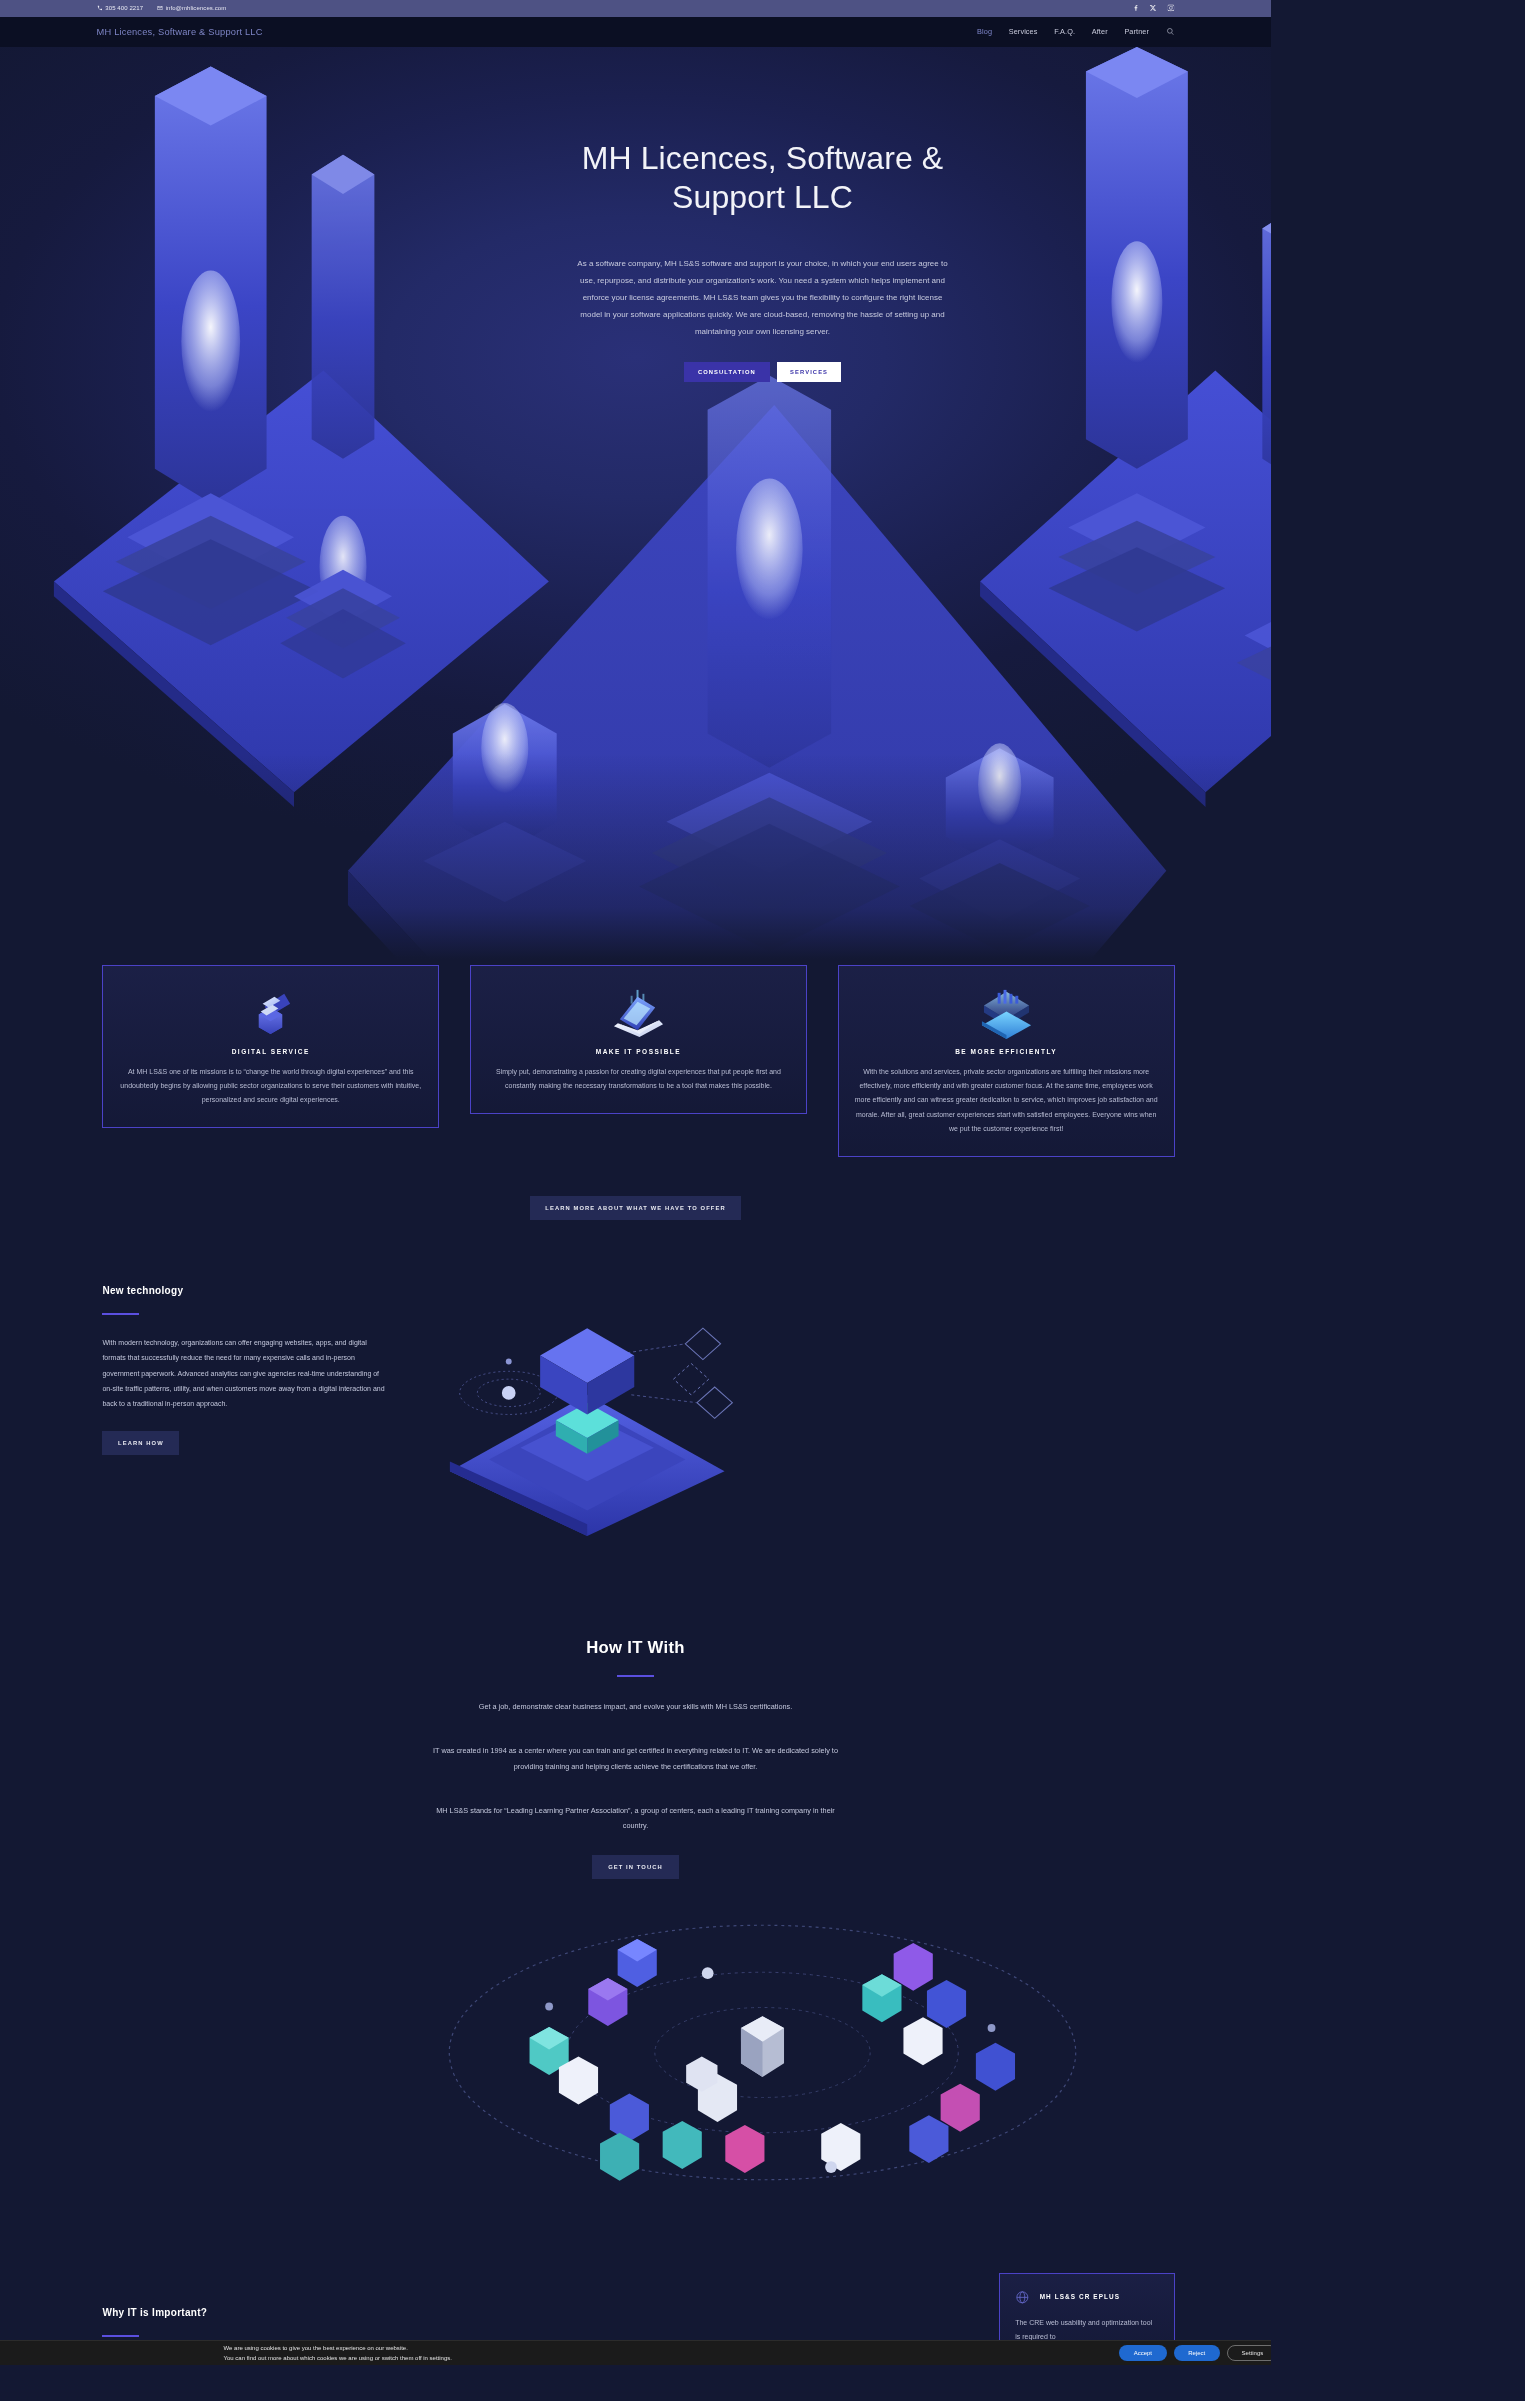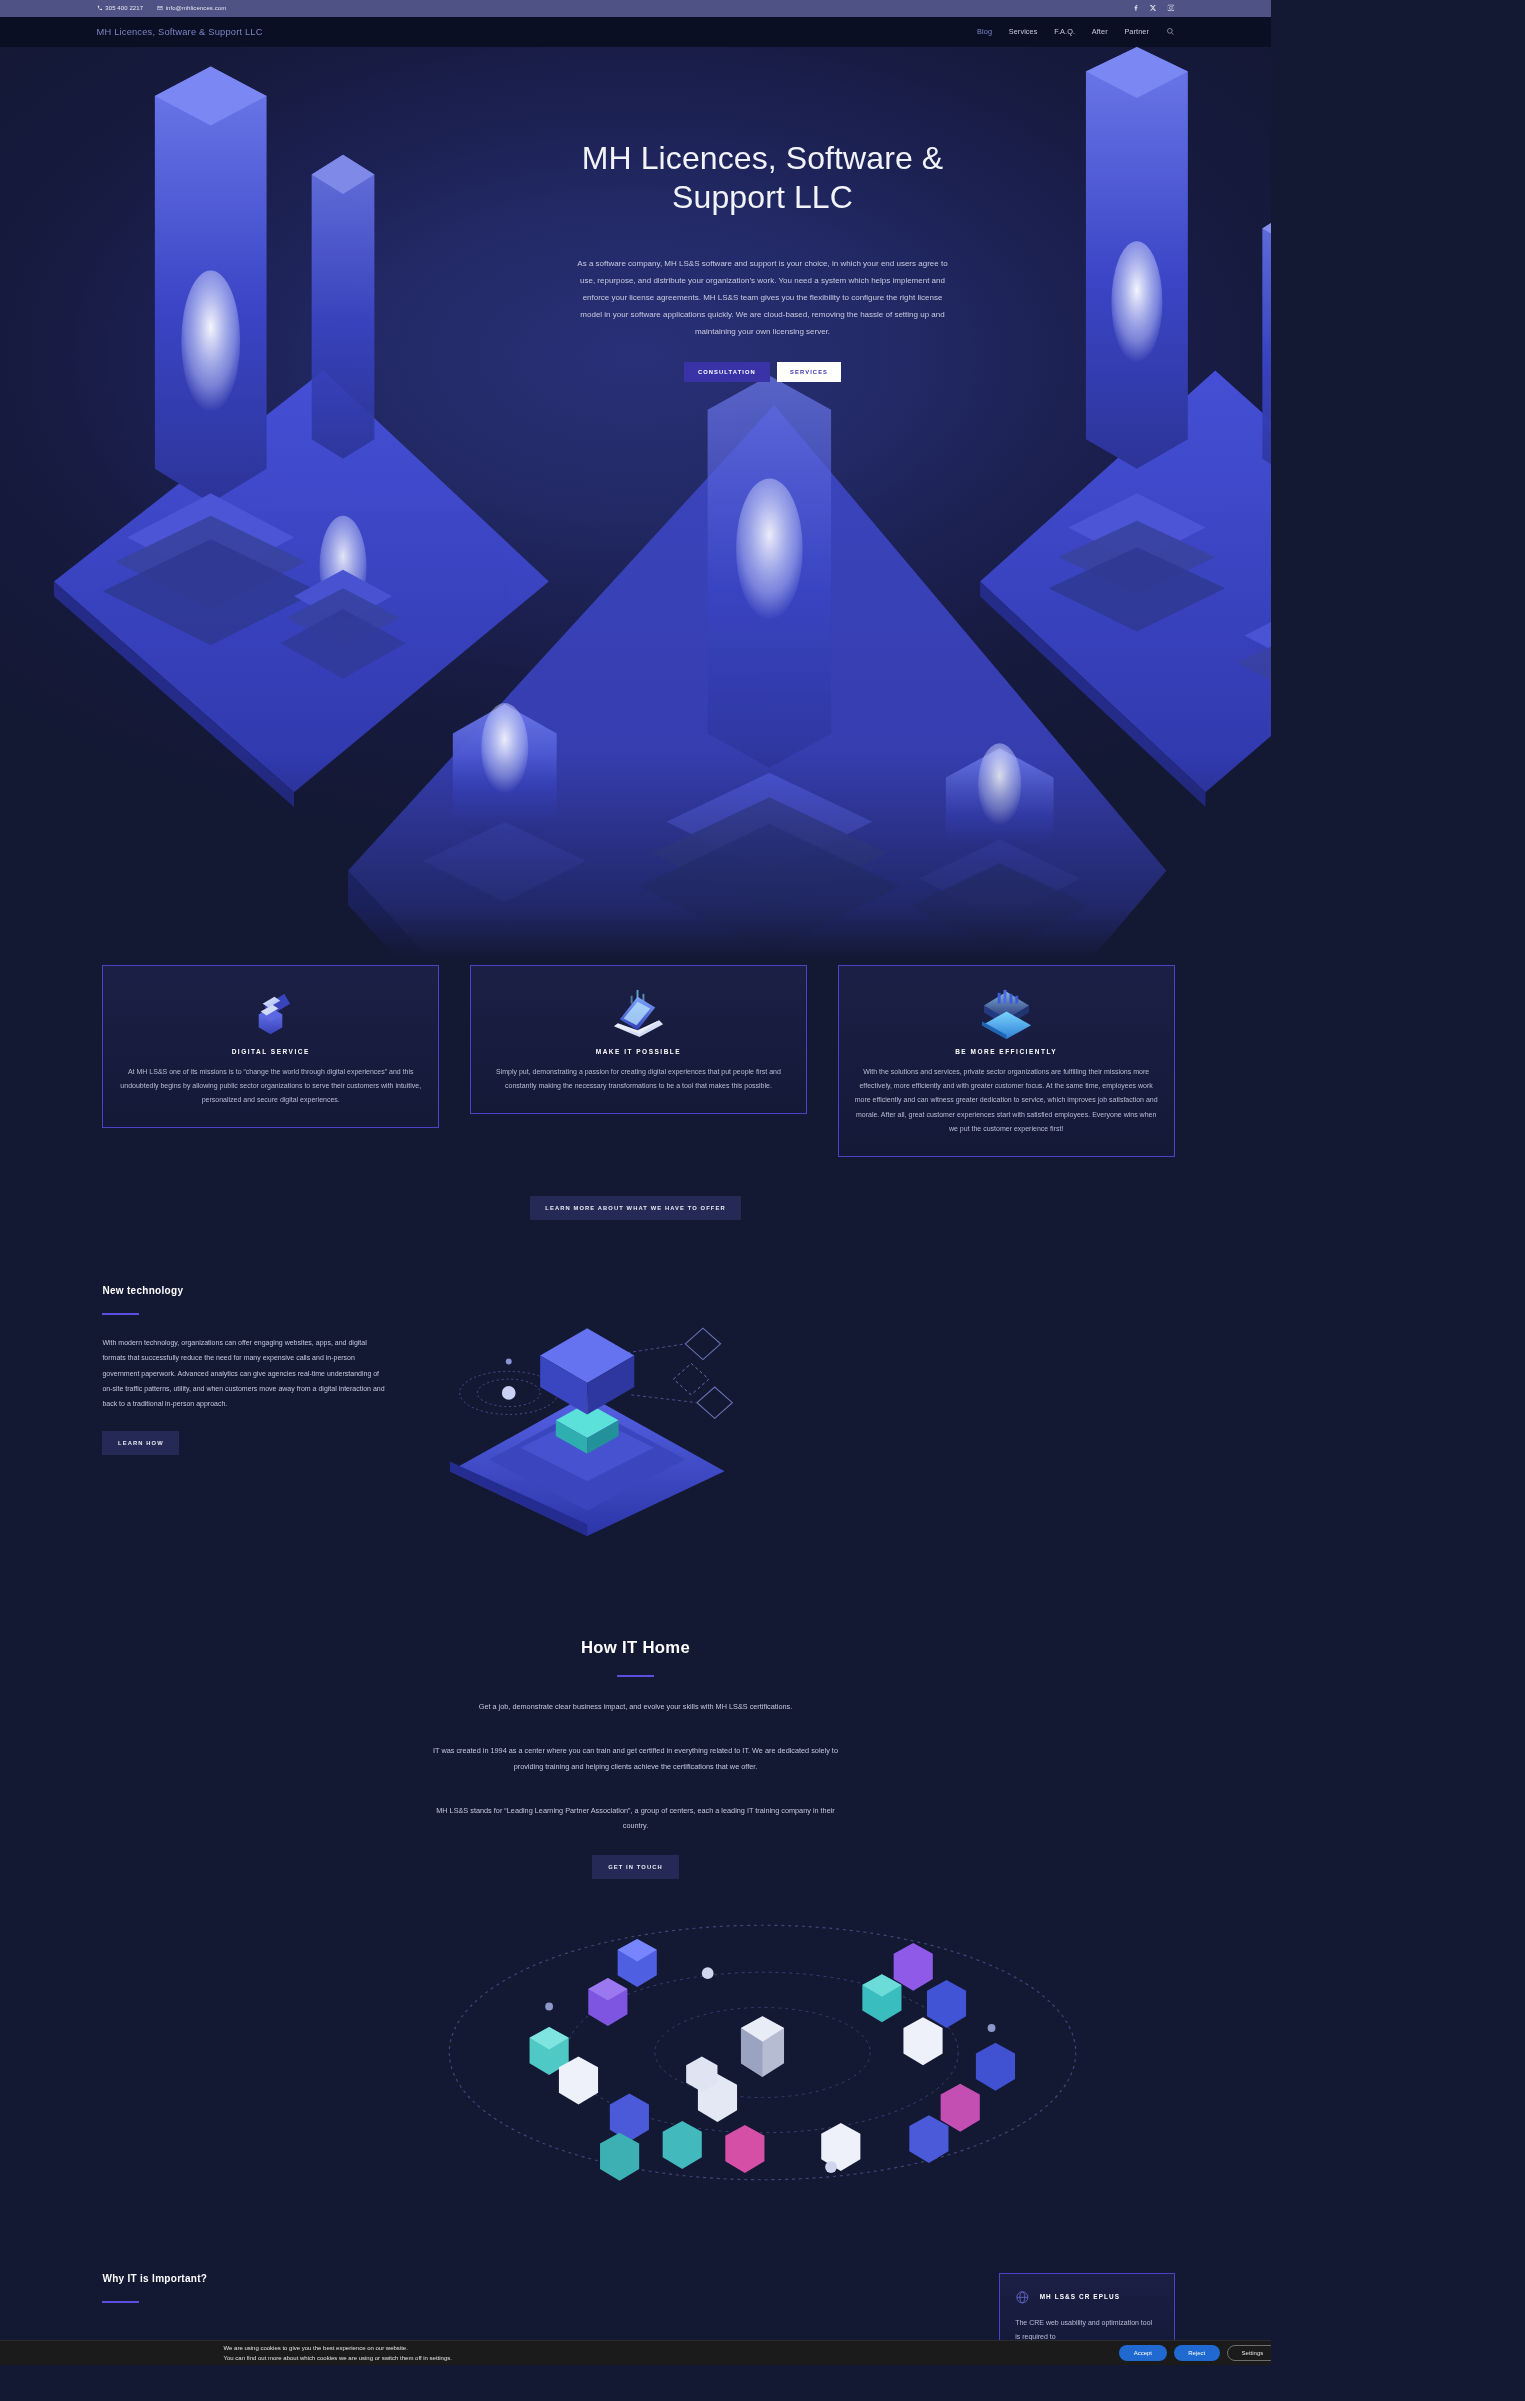--- a/index.html
+++ b/index.html
@@ -113,21 +113,21 @@
   
   .howit { padding: 59px 0 0; text-align: center; position: relative; }
   .howit .sec-title { font-size: 16.7px; }
   .howit-body { max-width: 421px; margin: 0 auto; font-size: 7.3px; line-height: 2.1; color: #c4c8dd; }
   .howit-body p + p { margin-top: 29px; }
   .howit-cta { margin-top: 21.6px; }
   .network { width: 1525px; height: 323px; position: relative; margin-top: 11.8px; }
 
   
   .whyit { width: 1078px; margin: 0 auto; padding: 59px 0 0; display: flex; justify-content: space-between; align-items: flex-start; }
-  .why-left { padding-left: 5.9px; }
+  .why-left { padding-left: 5.9px; margin-top: 34px; }
   .feature-card {
     width: 176px; border: 1px solid #4b42c7;
     background: linear-gradient(180deg, rgba(34,38,86,.5), rgba(22,26,62,.3));
     padding: 15.7px 15.7px 19.6px;
   }
   .fc-head { display: flex; align-items: center; gap: 9.8px; }
   .fc-globe { width: 14.7px; height: 14.7px; stroke: #6b6fd6; fill: none; stroke-width: 1.3; }
   .fc-title { font-size: 6.4px; font-weight: 700; letter-spacing: 1.1px; color: #ffffff; }
   .fc-text { margin-top: 11.8px; font-size: 7px; line-height: 2.05; color: #b9bdd4; }
 
@@ -469,21 +469,21 @@
         <path d="M232 138 L200 156 L200 172 L232 154 Z" fill="#22919a"></path>
 
         <path d="M152 72 L200 44 L248 72 L200 100 Z" fill="#6673f0"></path>
         <path d="M152 72 L200 100 L200 132 L152 104 Z" fill="#3a45c0"></path>
         <path d="M248 72 L200 100 L200 132 L248 104 Z" fill="#2d379f"></path>
       </svg>
     </div>
   </section>
 
   <section class="howit">
-    <h2 class="sec-title">How IT Home</h2>
+    <h2 class="sec-title">How IT With</h2>
     <div class="rule center"></div>
     <div class="howit-body">
       <p>Get a job, demonstrate clear business impact, and evolve your skills with MH LS&amp;S certifications.</p>
       <p>IT was created in 1994 as a center where you can train and get certified in everything related to IT. We are dedicated solely to providing training and helping clients achieve the certifications that we offer.</p>
       <p>MH LS&amp;S stands for “Leading Learning Partner Association”, a group of centers, each a leading IT training company in their country.</p>
     </div>
     <div class="howit-cta">
       <a href="#" class="btn btn-dark">GET IN TOUCH</a>
     </div>
 

